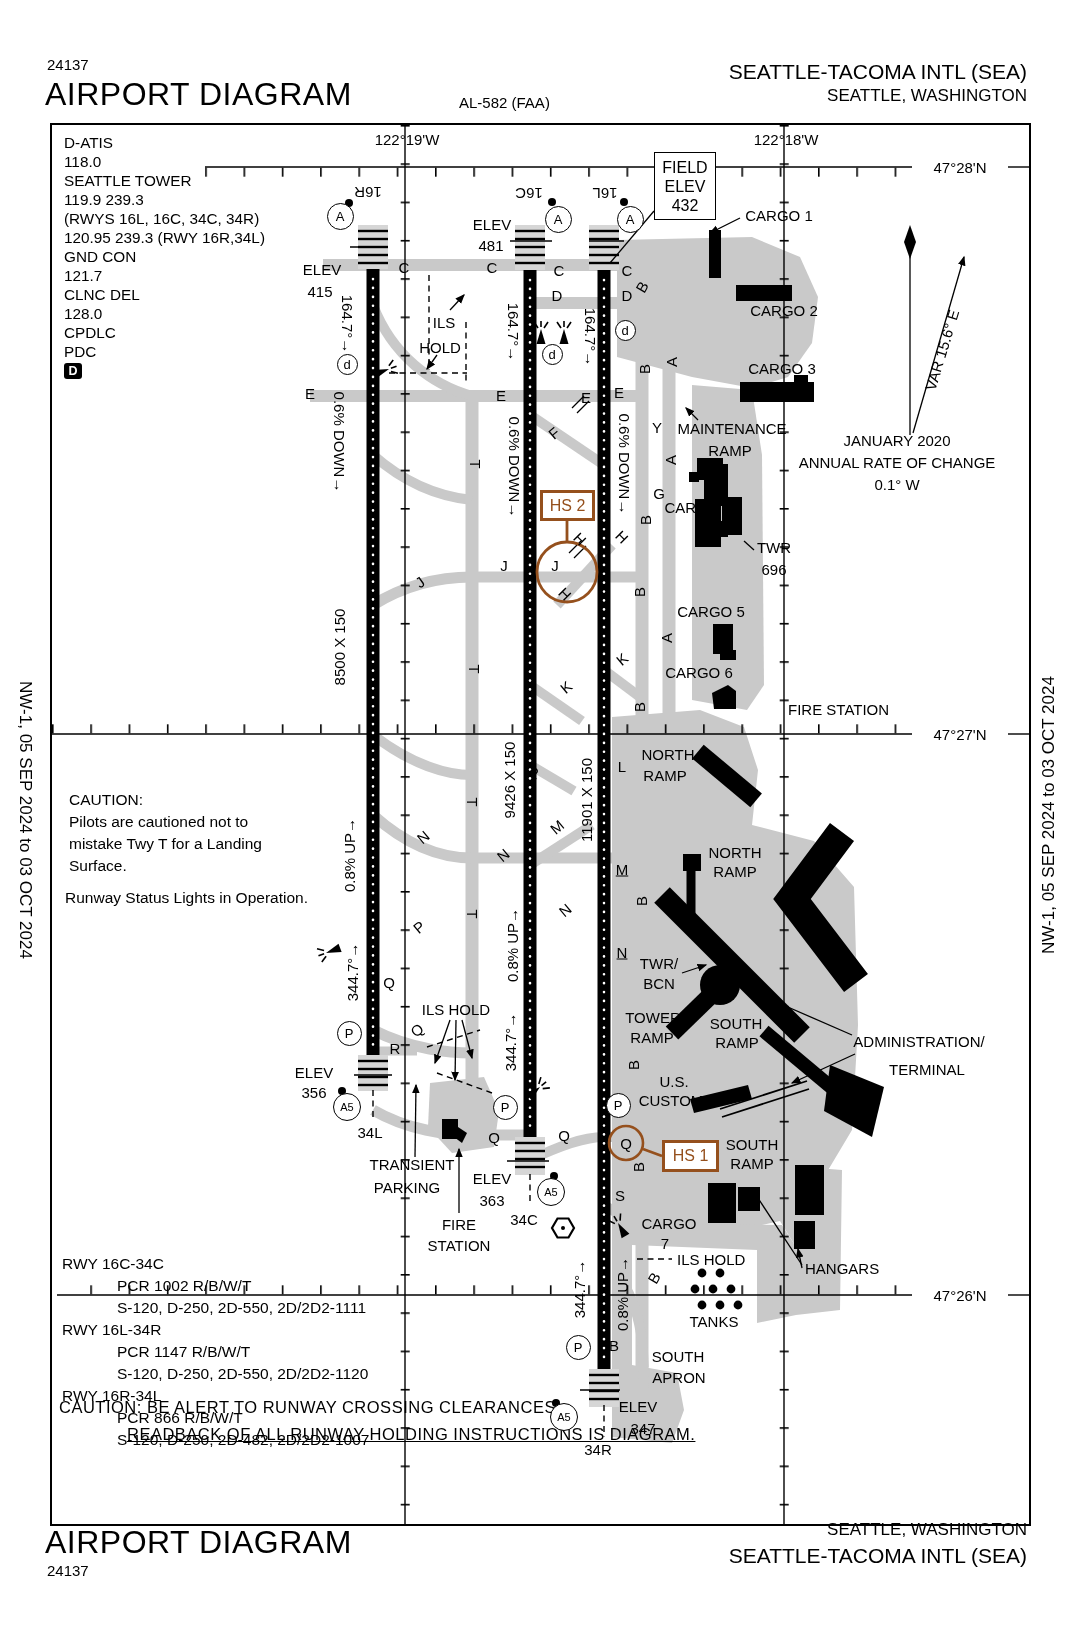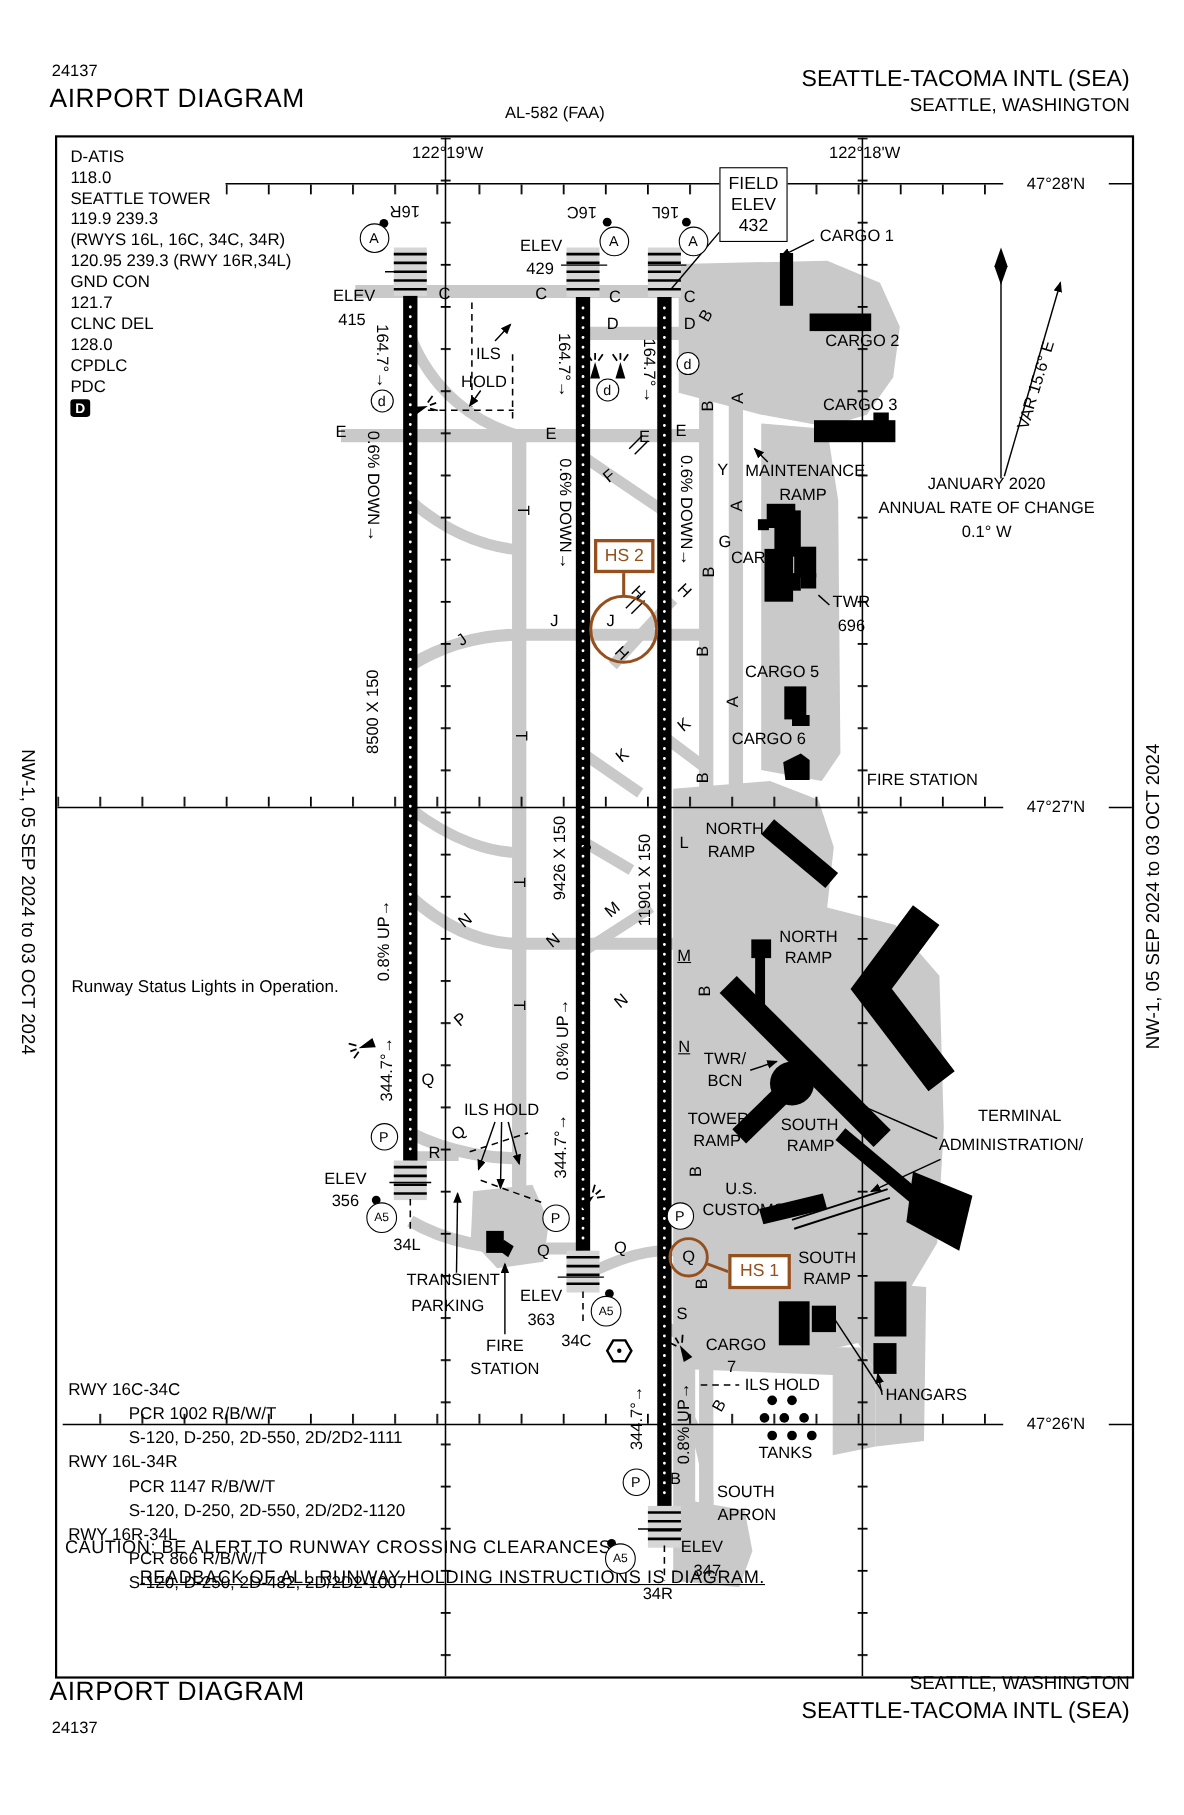--- a/index.html
+++ b/index.html
@@ -1,20 +1,20 @@
 <!DOCTYPE html>
 <html style="--hs: #95501d; --tw: #c9c9c9;"><head>
 <meta charset="utf-8">
 <style>
   :root{ --hs:#95501d; --tw:#c9c9c9; }
   html,body{margin:0;padding:0;background:#fff;}
   .page{position:relative;width:1076px;height:1650px;background:#fff;overflow:hidden;
         font-family:"Liberation Sans",sans-serif;color:#000;}
   .abs{position:absolute;white-space:nowrap;}
-  .title{font-size:24px;letter-spacing:.5px;}
+  .title{font-size:32px;letter-spacing:.5px;}
   .sub{font-size:15px;}
   .apt{font-size:21px;}
   .city{font-size:17px;}
   .r{text-align:right;}
   .chart{position:absolute;left:50px;top:123px;width:977px;height:1399px;border:2px solid #000;box-sizing:content-box;}
   .chart svg{position:absolute;left:0;top:0;}
   .vside{position:absolute;font-size:17px;white-space:nowrap;}
   .lbl{position:absolute;font-size:15px;line-height:15px;white-space:nowrap;transform:translate(-50%,-50%);}
   .u{text-decoration:underline;}
   .circ{position:absolute;border:1.7px solid #000;border-radius:50%;background:#fff;
@@ -342,20 +342,28 @@
     <div class="febox">
       <div>FIELD</div>
       <div>ELEV</div>
       <div>432</div>
     </div>
 
     <div class="hsbox" style="left:488px;top:365px;width:55px;height:31px;">HS 2</div>
     <div class="hsbox" style="left:610px;top:1015px;width:57px;height:32px;">HS 1</div>
 
 
+    <div class="notes" style="left:17px;top:664px;">
+      <div class="tline">CAUTION:</div>
+      <div>
+          <div class="tline">Pilots are cautioned not to</div>
+          <div class="tline">mistake Twy T for a Landing</div>
+          <div class="tline">Surface.</div>
+        </div>
+    </div>
     <div class="notes" style="left:13px;top:764px;">Runway Status Lights in Operation.</div>
 
     <div class="rwydata" id="rwy-data">
         <div class="rwy-name">RWY 16C-34C</div>
         <div class="rwy-ind">PCR 1002 R/B/W/T</div>
         <div class="rwy-ind">S-120, D-250, 2D-550, 2D/2D2-1111</div>
         <div class="rwy-name">RWY 16L-34R</div>
         <div class="rwy-ind">PCR 1147 R/B/W/T</div>
         <div class="rwy-ind">S-120, D-250, 2D-550, 2D/2D2-1120</div>
         <div class="rwy-name">RWY 16R-34L</div>
@@ -390,41 +398,41 @@
         <div class="lbl" style="left: 683px; top: 746px; transform: translate(-50%, -50%) rotate(0deg);">RAMP</div>
         <div class="lbl" style="left: 607px; top: 838px; transform: translate(-50%, -50%) rotate(0deg);">TWR/</div>
         <div class="lbl" style="left: 607px; top: 858px; transform: translate(-50%, -50%) rotate(0deg);">BCN</div>
         <div class="lbl" style="left: 601px; top: 892px; transform: translate(-50%, -50%) rotate(0deg);">TOWER</div>
         <div class="lbl" style="left: 600px; top: 912px; transform: translate(-50%, -50%) rotate(0deg);">RAMP</div>
         <div class="lbl" style="left: 684px; top: 898px; transform: translate(-50%, -50%) rotate(0deg);">SOUTH</div>
         <div class="lbl" style="left: 685px; top: 917px; transform: translate(-50%, -50%) rotate(0deg);">RAMP</div>
         <div class="lbl" style="left: 622px; top: 956px; transform: translate(-50%, -50%) rotate(0deg);">U.S.</div>
         <div class="lbl" style="left: 624px; top: 975px; transform: translate(-50%, -50%) rotate(0deg);">CUSTOMS</div>
         <div class="lbl" style="left: 867px; top: 916px; transform: translate(-50%, -50%) rotate(0deg);">ADMINISTRATION/</div>
-        <div class="lbl" style="left: 875px; top: 890px; transform: translate(-50%, -50%) rotate(0deg);">TERMINAL</div>
+        <div class="lbl" style="left: 875px; top: 944px; transform: translate(-50%, -50%) rotate(0deg);">TERMINAL</div>
         <div class="lbl" style="left: 700px; top: 1019px; transform: translate(-50%, -50%) rotate(0deg);">SOUTH</div>
         <div class="lbl" style="left: 700px; top: 1038px; transform: translate(-50%, -50%) rotate(0deg);">RAMP</div>
         <div class="lbl" style="left: 617px; top: 1098px; transform: translate(-50%, -50%) rotate(0deg);">CARGO</div>
         <div class="lbl" style="left: 613px; top: 1118px; transform: translate(-50%, -50%) rotate(0deg);">7</div>
         <div class="lbl" style="left: 625px; top: 1134px; transform: translate(0px, -50%) rotate(0deg);">ILS HOLD</div>
         <div class="lbl" style="left: 662px; top: 1196px; transform: translate(-50%, -50%) rotate(0deg);">TANKS</div>
         <div class="lbl" style="left: 753px; top: 1143px; transform: translate(0px, -50%) rotate(0deg);">HANGARS</div>
         <div class="lbl" style="left: 626px; top: 1231px; transform: translate(-50%, -50%) rotate(0deg);">SOUTH</div>
         <div class="lbl" style="left: 627px; top: 1252px; transform: translate(-50%, -50%) rotate(0deg);">APRON</div>
         <div class="lbl" style="left: 360px; top: 1039px; transform: translate(-50%, -50%) rotate(0deg);">TRANSIENT</div>
         <div class="lbl" style="left: 355px; top: 1062px; transform: translate(-50%, -50%) rotate(0deg);">PARKING</div>
         <div class="lbl" style="left: 407px; top: 1099px; transform: translate(-50%, -50%) rotate(0deg);">FIRE</div>
         <div class="lbl" style="left: 407px; top: 1120px; transform: translate(-50%, -50%) rotate(0deg);">STATION</div>
         <div class="lbl" style="left: 404px; top: 884px; transform: translate(-50%, -50%) rotate(0deg);">ILS HOLD</div>
         <div class="lbl" style="left: 392px; top: 197px; transform: translate(-50%, -50%) rotate(0deg);">ILS</div>
         <div class="lbl" style="left: 388px; top: 222px; transform: translate(-50%, -50%) rotate(0deg);">HOLD</div>
         <div class="lbl" style="left: 270px; top: 144px; transform: translate(-50%, -50%) rotate(0deg);">ELEV</div>
         <div class="lbl" style="left: 268px; top: 166px; transform: translate(-50%, -50%) rotate(0deg);">415</div>
         <div class="lbl" style="left: 440px; top: 99px; transform: translate(-50%, -50%) rotate(0deg);">ELEV</div>
-        <div class="lbl" style="left: 439px; top: 120px; transform: translate(-50%, -50%) rotate(0deg);">429</div>
+        <div class="lbl" style="left: 439px; top: 120px; transform: translate(-50%, -50%) rotate(0deg);">481</div>
         <div class="lbl" style="left: 262px; top: 947px; transform: translate(-50%, -50%) rotate(0deg);">ELEV</div>
         <div class="lbl" style="left: 262px; top: 967px; transform: translate(-50%, -50%) rotate(0deg);">356</div>
         <div class="lbl" style="left: 440px; top: 1053px; transform: translate(-50%, -50%) rotate(0deg);">ELEV</div>
         <div class="lbl" style="left: 440px; top: 1075px; transform: translate(-50%, -50%) rotate(0deg);">363</div>
         <div class="lbl" style="left: 586px; top: 1281px; transform: translate(-50%, -50%) rotate(0deg);">ELEV</div>
         <div class="lbl" style="left: 591px; top: 1303px; transform: translate(-50%, -50%) rotate(0deg);">347</div>
         <div class="lbl" style="left: 316px; top: 67px; transform: translate(-50%, -50%) rotate(180deg);">16R</div>
         <div class="lbl" style="left: 477px; top: 68px; transform: translate(-50%, -50%) rotate(180deg);">16C</div>
         <div class="lbl" style="left: 553px; top: 68px; transform: translate(-50%, -50%) rotate(180deg);">16L</div>
         <div class="lbl" style="left: 318px; top: 1007px; transform: translate(-50%, -50%) rotate(0deg);">34L</div>

